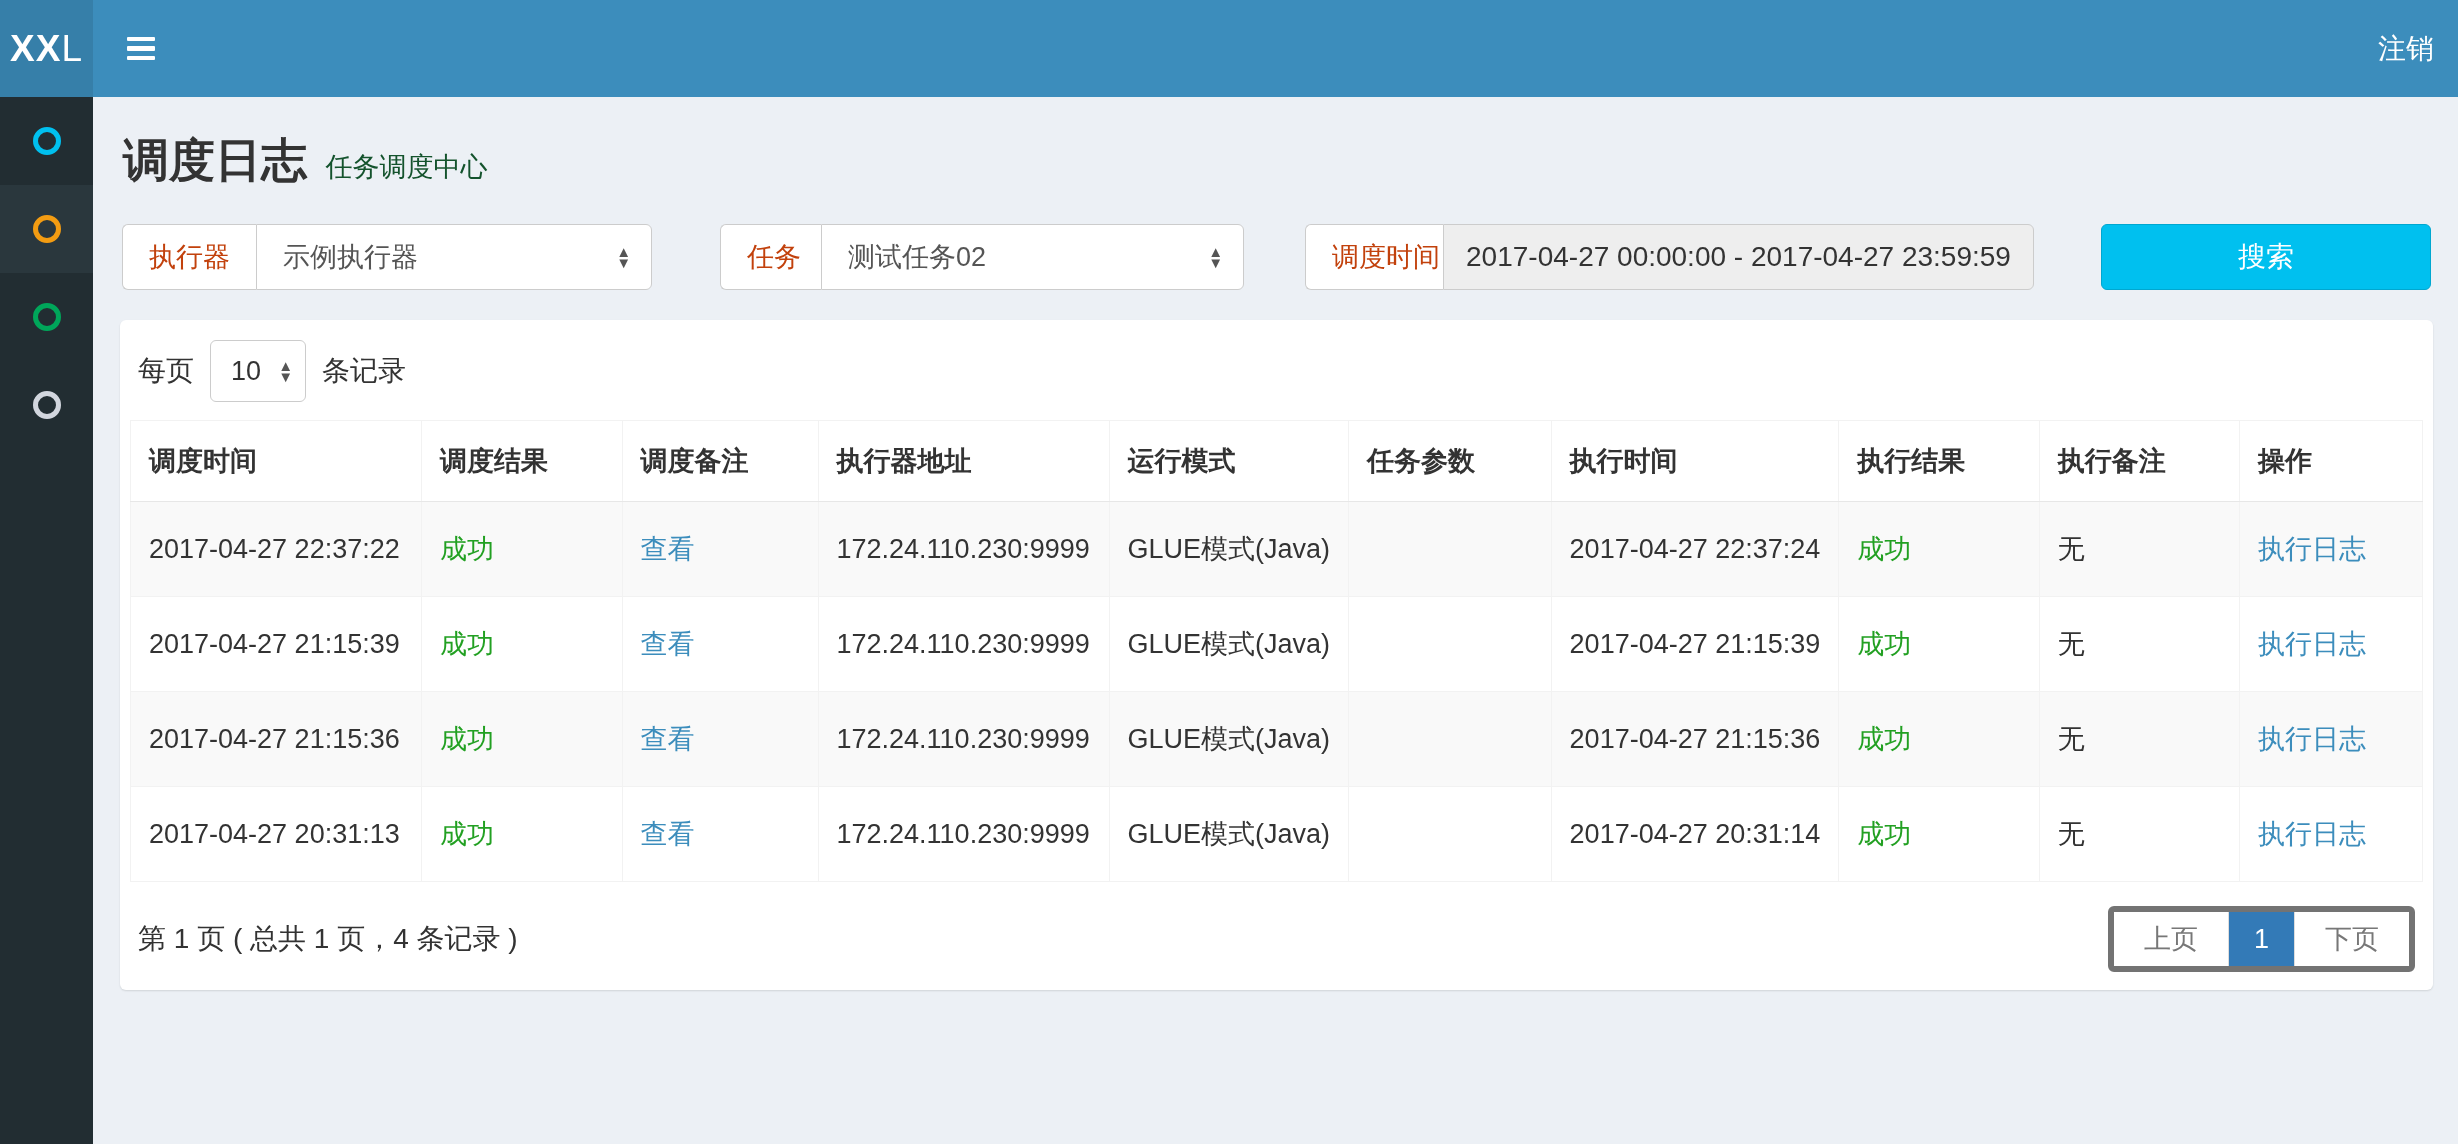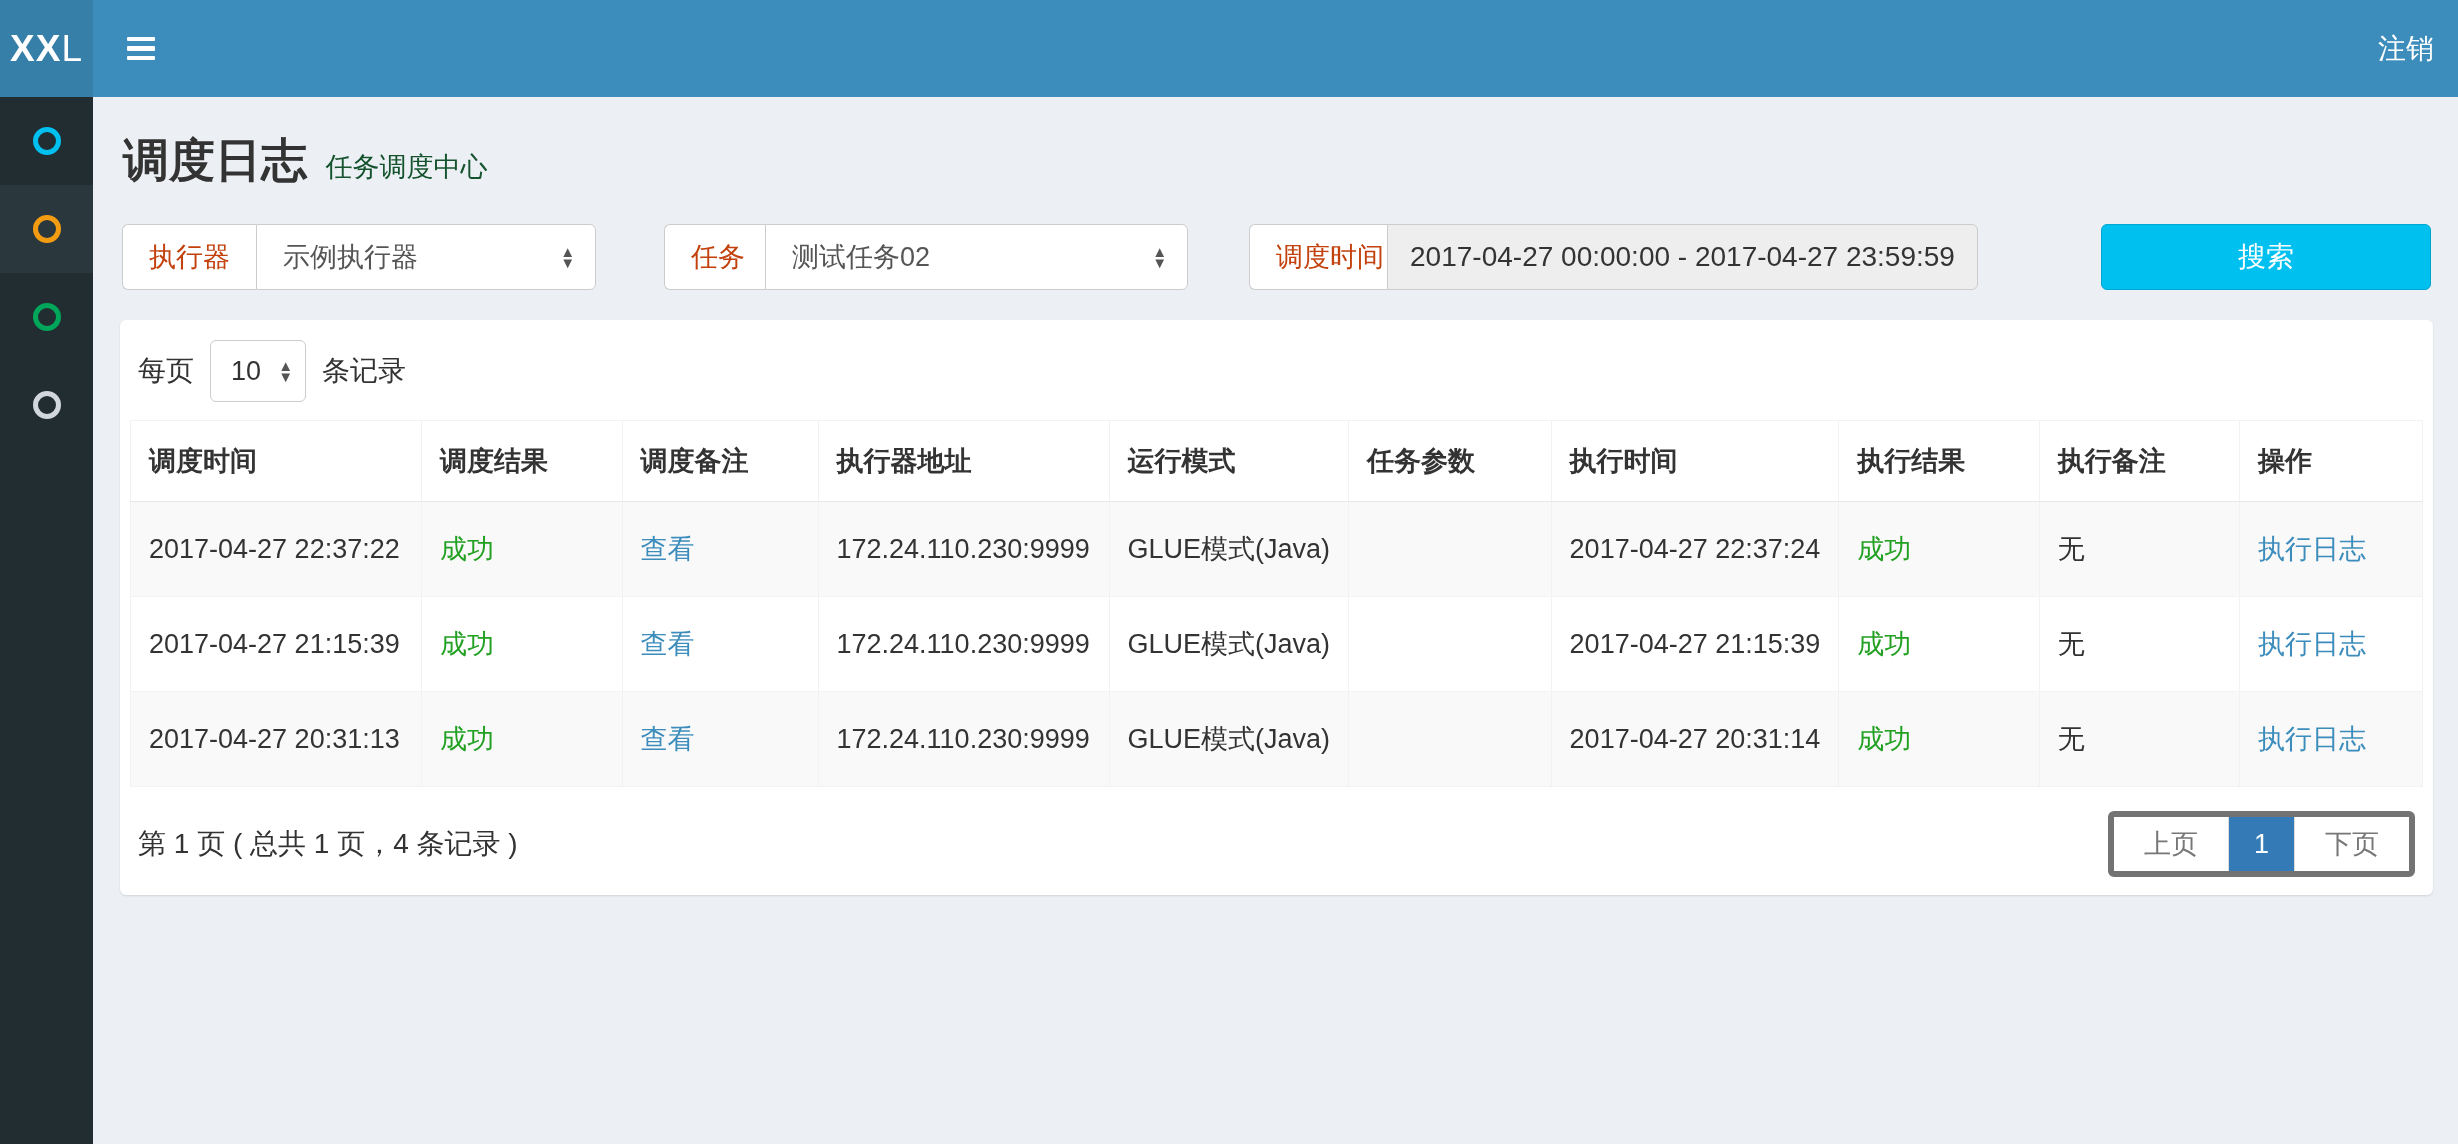--- a/index.html
+++ b/index.html
@@ -36,21 +36,21 @@
   .page-head .sub{font-size:27px;color:#14532d;margin-left:14px;}
   
   .filters{display:flex;align-items:center;margin-top:32px;padding:0 2px;}
   .igroup{display:flex;align-items:stretch;height:66px;font-size:27px;}
   .addon{background:#fff;border:1px solid #ccc;border-right:none;border-radius:6px 0 0 6px;display:flex;align-items:center;padding:0 26px;color:#c2410c;white-space:nowrap;}
   .select{background:#fff;border:1px solid #ccc;border-radius:0 6px 6px 0;display:flex;align-items:center;padding:0 20px 0 26px;color:#555;cursor:pointer;}
   .select .val{white-space:nowrap;}
   .arrows{margin-left:auto;display:flex;flex-direction:column;align-items:center;color:#555;font-size:15px;line-height:11px;padding-left:26px;}
   .field{background:#eee;border:1px solid #ccc;border-radius:0 6px 6px 0;display:flex;align-items:center;justify-content:center;color:#333;font-size:28px;white-space:nowrap;}
   .gap1{width:68px;} .gap2{width:61px;}
-  .w-exec-addon{width:134px;} .w-exec-sel{width:340px;text-align:center;}
+  .w-exec-addon{width:134px;} .w-exec-sel{width:396px;text-align:center;}
   .w-job-addon{width:101px;} .w-job-sel{width:423px;}
   .w-time-addon{width:138px;border-radius:6px 0 0 6px;} .w-time-field{width:591px;}
   .search-btn{margin-left:auto;width:330px;height:66px;background:var(--search_button);border:1px solid #00a7d0;border-radius:6px;color:#fff;font-size:28px;display:flex;align-items:center;justify-content:center;cursor:pointer;}
   
   .panel{margin-top:30px;background:#fff;border-radius:6px;box-shadow:0 1px 2px rgba(0,0,0,0.12);padding:14px 10px 18px 10px;}
   .len-row{display:flex;align-items:center;gap:16px;font-size:28px;color:#333;padding:6px 8px 0 8px;}
   .len-select{height:62px;min-width:96px;background:#fff;border:1px solid #ccc;border-radius:6px;display:flex;align-items:center;padding:0 12px 0 20px;cursor:pointer;font-size:27px;color:#333;}
   .len-select .arrows{padding-left:16px;}
   
   table{width:100%;border-collapse:collapse;margin-top:18px;font-size:27px;}
@@ -201,20 +201,32 @@
             <td><a class="tlink">查看</a></td>
             <td>172.24.110.230:9999</td>
             <td>GLUE模式(Java)</td>
             <td></td>
             <td>2017-04-27 21:15:39</td>
             <td class="success">成功</td>
             <td>无</td>
             <td><a class="tlink">执行日志</a></td>
           </tr>
           <tr>
+            <td>2017-04-27 21:15:36</td>
+            <td class="success">成功</td>
+            <td><a class="tlink">查看</a></td>
+            <td>172.24.110.230:9999</td>
+            <td>GLUE模式(Java)</td>
+            <td></td>
+            <td>2017-04-27 21:15:36</td>
+            <td class="success">成功</td>
+            <td>无</td>
+            <td><a class="tlink">执行日志</a></td>
+          </tr>
+          <tr>
             <td>2017-04-27 20:31:13</td>
             <td class="success">成功</td>
             <td><a class="tlink">查看</a></td>
             <td>172.24.110.230:9999</td>
             <td>GLUE模式(Java)</td>
             <td></td>
             <td>2017-04-27 20:31:14</td>
             <td class="success">成功</td>
             <td>无</td>
             <td><a class="tlink">执行日志</a></td>

